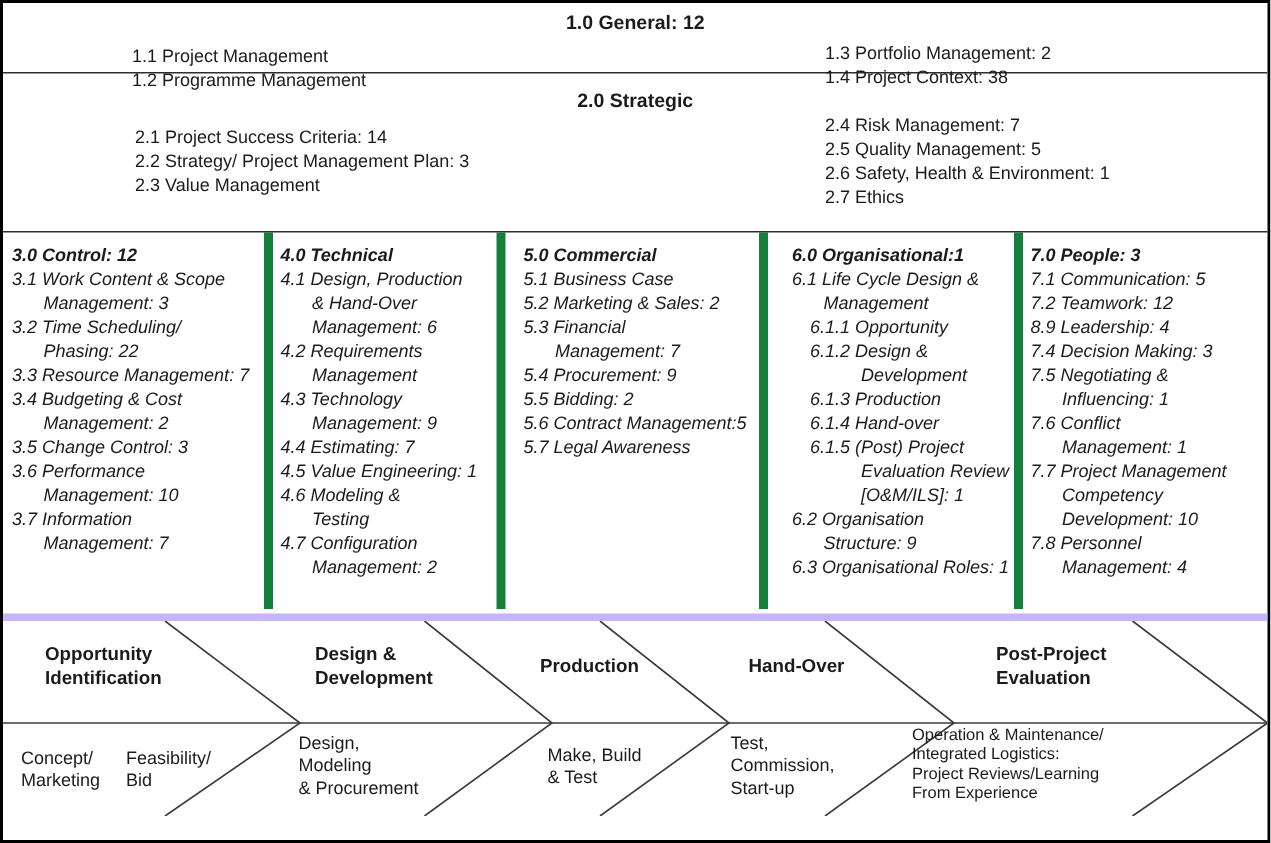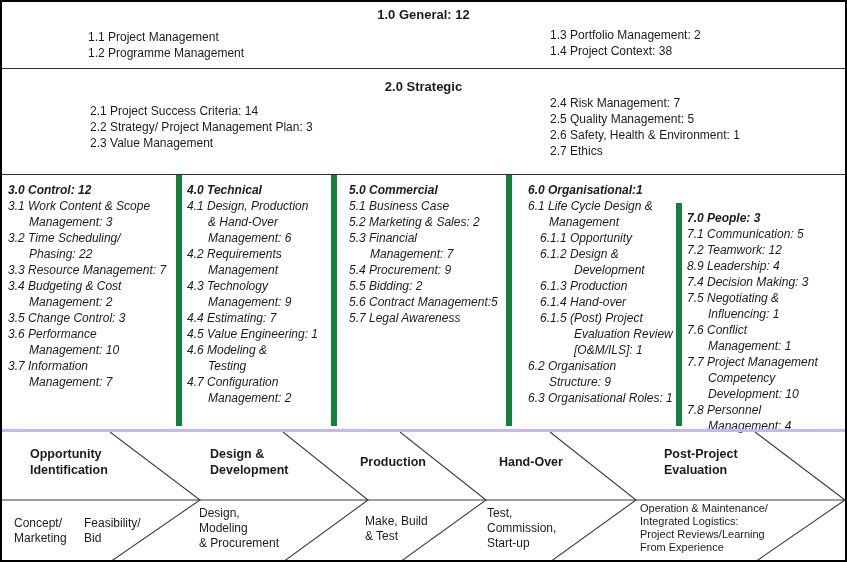--- a/index.html
+++ b/index.html
@@ -3,39 +3,39 @@
 <meta charset="utf-8">
 <style>
   html,body{margin:0;padding:0;background:#fff;}
   #frame{
     position:relative;width:847px;height:562px;box-sizing:border-box;
     border:2px solid #000;background:#fff;
     font-family:"Liberation Sans","DejaVu Sans",sans-serif;
     color:#1b1b1b;font-size:12px;line-height:16px;overflow:hidden;
   }
   .sec{position:relative;box-sizing:border-box;border-bottom:1px solid #2e2e2e;}
-  #sec-general{height:67px;}
+  #sec-general{height:47px;}
   #sec-strategic{height:106px;}
   .sec-title{position:absolute;left:0;right:0;text-align:center;font-weight:bold;font-size:13px;}
   #sec-general .sec-title{top:5px;}
   #sec-strategic .sec-title{top:10px;}
   .list{position:absolute;}
   .ln{white-space:pre-line;}
   #cols{display:flex;height:251px;box-sizing:border-box;font-style:italic;}
   .col{box-sizing:border-box;padding:7px 2px 0 5px;}
   .col + .col{border-left:6px solid #15803d;}
   #col-control{width:174px;padding-left:6px;}
   #col-technical{width:155px;}
   #col-commercial{width:175px;padding-left:12px;}
   #col-organisational{width:170px;padding-left:16px;}
-  #col-people{width:169px;margin-top:28px;}
+  #col-people{width:169px;}
   .col-h{font-weight:bold;}
   .itm{white-space:pre-line;padding-left:21px;text-indent:-21px;}
   .itm.sub{margin-left:12px;padding-left:34px;text-indent:-34px;}
-  #flow{position:relative;height:130px;margin-top:3px;border-top:3px solid #c4b5fd;}
+  #flow{position:relative;height:130px;margin-top:3px;border-top:5px solid #c4b5fd;}
   #flow svg{position:absolute;left:0;top:0;}
   #flow svg path{fill:none;stroke:#3b3b3b;stroke-width:1.1;}
   .ph{position:absolute;font-weight:bold;font-size:12.5px;line-height:15.5px;white-space:pre-line;}
   .st{position:absolute;font-size:12px;line-height:15px;white-space:pre-line;}
   .st.small{font-size:11px;line-height:13px;}
 </style>
 </head>
 <body>
 
 <div id="frame">
@@ -167,19 +167,19 @@
     <div class="st" style="left:82px;top:84px">Feasibility/
 Bid</div>
     <div class="st" style="left:197px;top:74px">Design,
 Modeling
 &amp; Procurement</div>
     <div class="st" style="left:363px;top:82px">Make, Build
 &amp; Test</div>
     <div class="st" style="left:485px;top:74px">Test,
 Commission,
 Start-up</div>
-    <div class="st small" style="left:638px;top:70px">Operation &amp; Maintenance/
+    <div class="st small" style="left:606px;top:70px">Operation &amp; Maintenance/
 Integrated Logistics:
 Project Reviews/Learning
 From Experience</div>
   </div>
 
 </div>
 
 </body></html>

